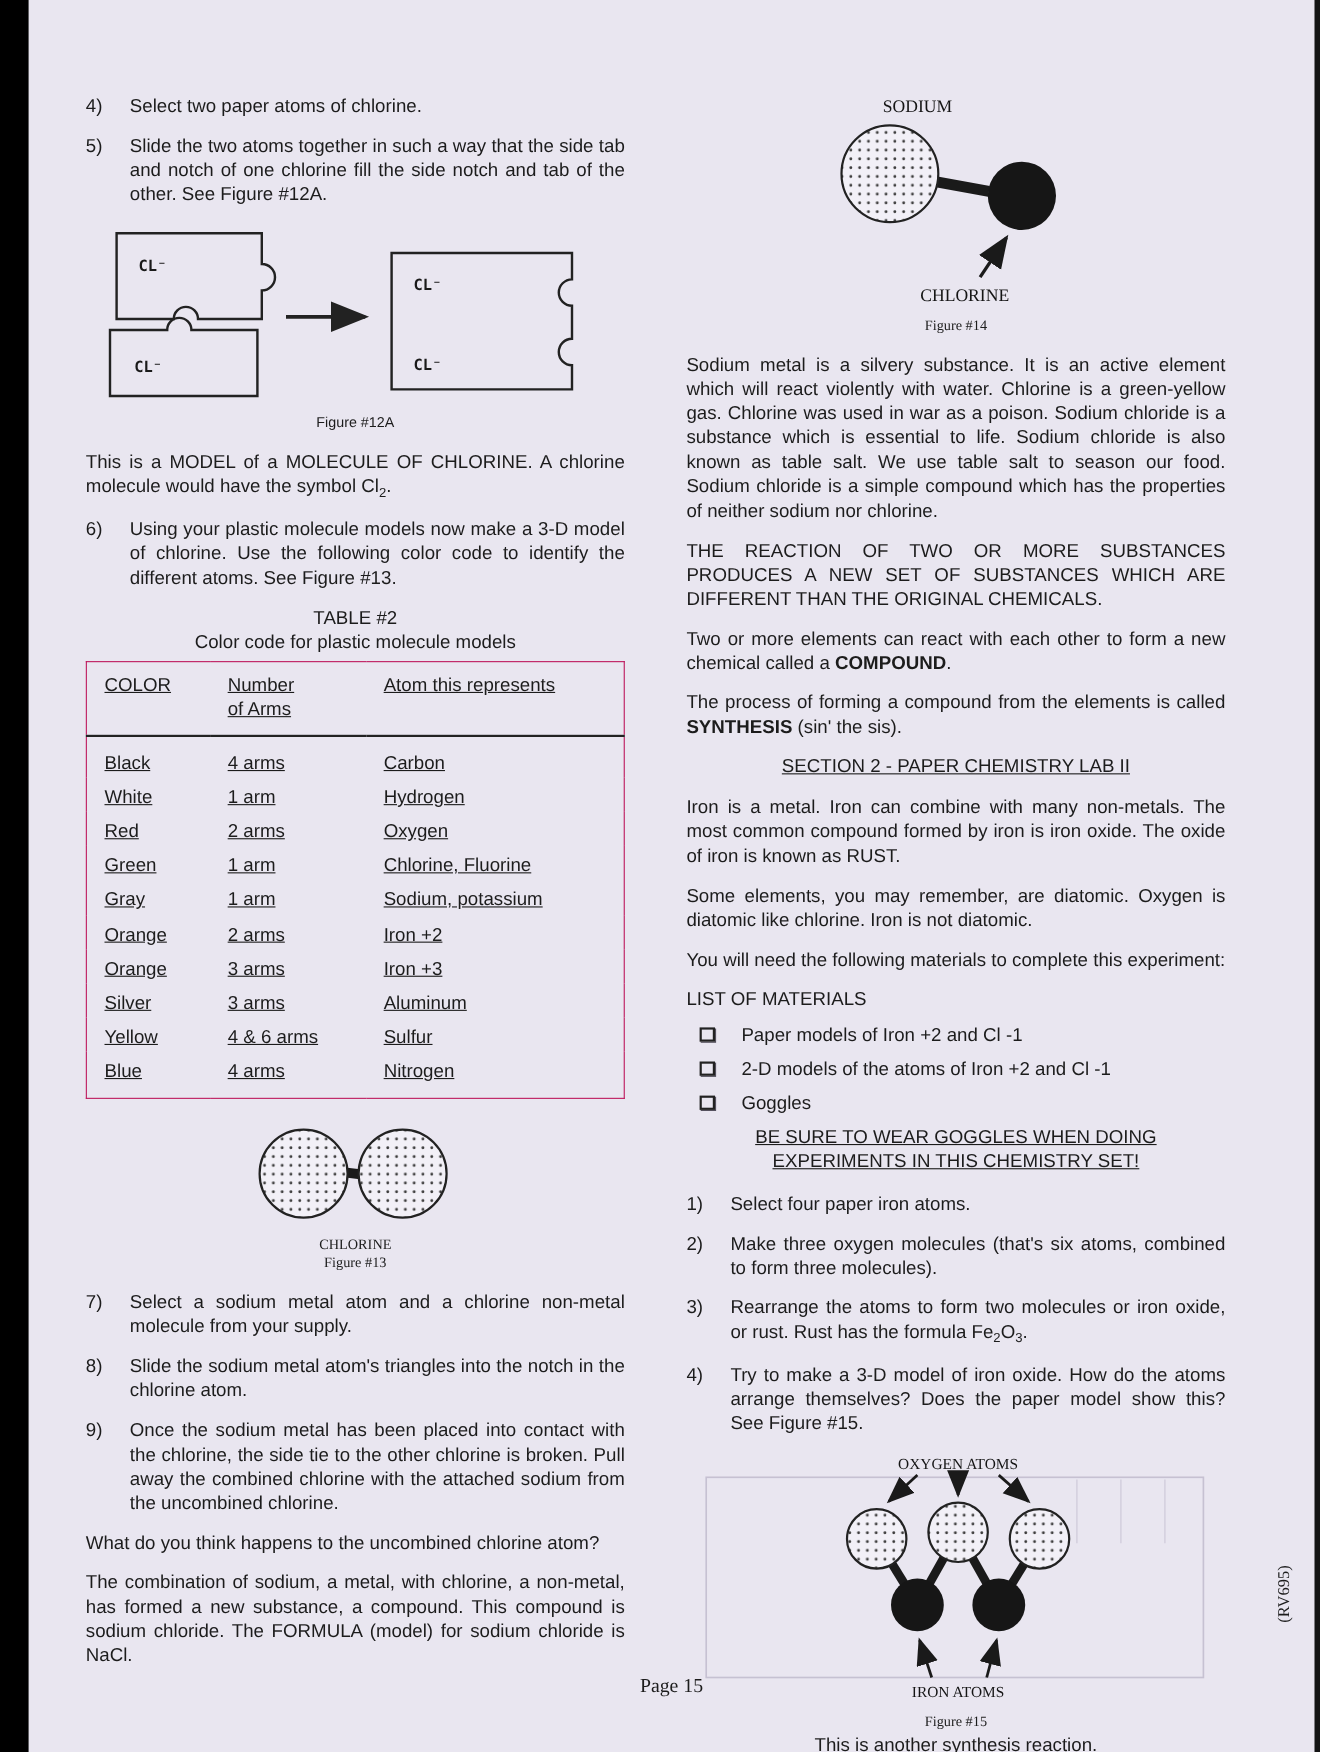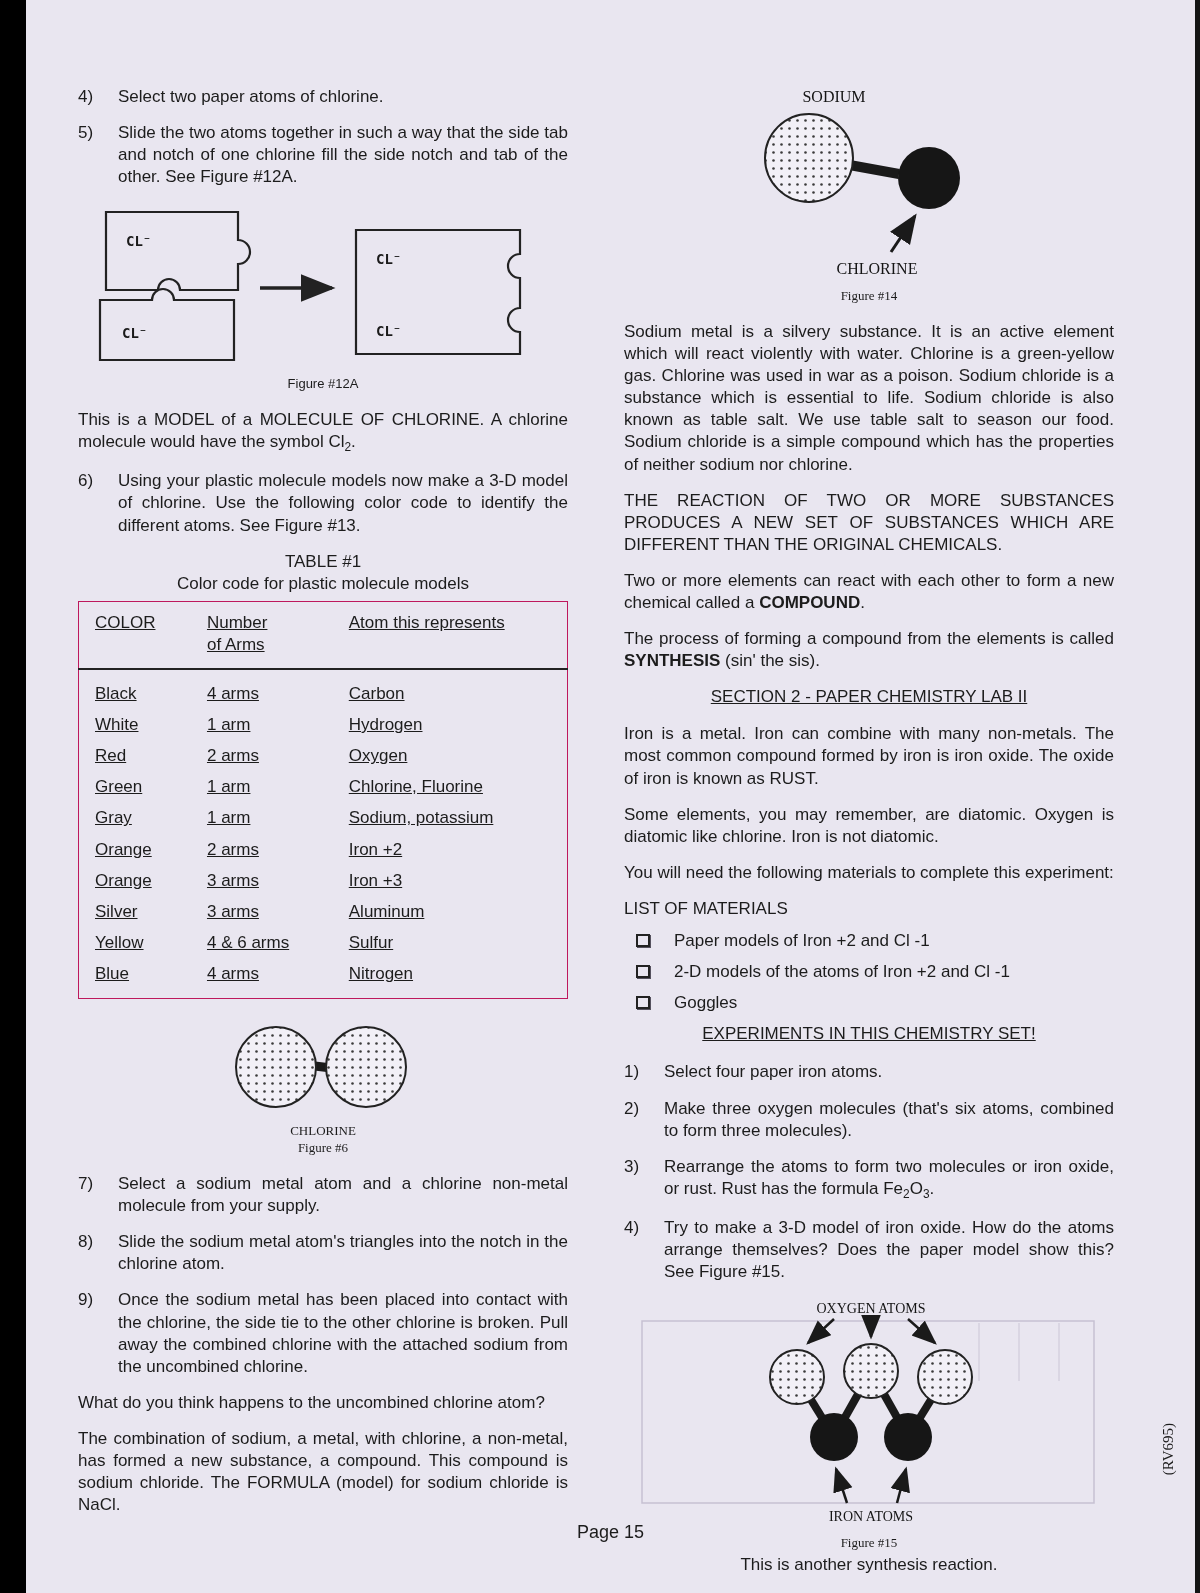--- a/index.html
+++ b/index.html
@@ -31,21 +31,21 @@
   .c1 { width:23%; } .c2 { width:29%; } .c3 { width:48%; }
   .section-heading { text-align:center; text-decoration:underline; margin-bottom:15px; }
   .materials-heading { margin-bottom:10px; }
   .material { display:flex; gap:24px; margin-bottom:9px; padding-left:12px; align-items:flex-start; }
   .checkbox { width:14px; height:13px; border:2px solid #222; margin-top:4px; flex:0 0 auto; box-shadow:1px 1px 0 #55515e; background:#e9e6f0; }
   .warning { text-align:center; margin:4px 0 16px; }
   .warning div { text-decoration:underline; }
   .svg-serif { font-family:"Liberation Serif", serif; font-size:16px; fill:#151515; }
   .svg-serif-sm { font-family:"Liberation Serif", serif; font-size:14px; fill:#151515; }
   .svg-cl { font-family:"DejaVu Sans Mono", monospace; font-weight:bold; font-size:14px; fill:#1a1a1a; }
-  .page-number { position:absolute; bottom:50px; left:0; width:100%; text-align:center; font-family:Liberation Sans, sans-serif; font-size:18px; }
+  .page-number { position:absolute; bottom:50px; left:0; width:100%; text-align:center; font-family:Liberation Serif, serif; font-size:18px; }
   .rv-code { position:absolute; right:18px; bottom:118px; font-family:"Liberation Serif", serif; font-size:15px; writing-mode:vertical-rl; transform:rotate(180deg); }
 </style>
 </head>
 <body>
 
 <div class="spine"></div>
 <div class="edge-right"></div>
 
 <div class="page">
   <div class="columns">
@@ -82,21 +82,21 @@
       </div>
 
       <p class="para"><span>This is a MODEL of a MOLECULE OF CHLORINE.  A chlorine molecule would have the symbol Cl</span><sub>2</sub><span>.</span></p>
 
       <div class="step">
         <span class="num">6)</span>
         <span class="txt">Using your plastic molecule models now make a 3-D model of chlorine.  Use the following color code to identify the different atoms.  See Figure #13.</span>
       </div>
 
       <div class="table-block">
-        <div class="table-title">TABLE #1</div>
+        <div class="table-title">TABLE #2</div>
         <div class="table-sub">Color code for plastic molecule models</div>
         <table class="color-table">
           <thead>
             <tr>
               <th class="c1">COLOR</th>
               <th class="c2"><span>Number</span><br><span>of Arms</span></th>
               <th class="c3">Atom this represents</th>
             </tr>
           </thead>
           <tbody>
@@ -160,21 +160,21 @@
             <pattern id="dots13" patternUnits="userSpaceOnUse" width="8" height="8">
               <rect width="8" height="8" fill="#f2f0f7"></rect>
               <circle cx="2.5" cy="2.5" r="1.3" fill="#3b3b3b"></circle>
             </pattern>
           </defs>
           <line x1="100" y1="47" x2="150" y2="53" stroke="#1a1a1a" stroke-width="9"></line>
           <circle cx="78" cy="50" r="40" fill="url(#dots13)" stroke="#222" stroke-width="2"></circle>
           <circle cx="168" cy="50" r="40" fill="url(#dots13)" stroke="#222" stroke-width="2"></circle>
         </svg>
         <div class="fig-caption">CHLORINE</div>
-        <div class="fig-caption">Figure #6</div>
+        <div class="fig-caption">Figure #13</div>
       </div>
 
       <div class="step">
         <span class="num">7)</span>
         <span class="txt">Select a sodium metal atom and a chlorine non-metal molecule from your supply.</span>
       </div>
 
       <div class="step">
         <span class="num">8)</span>
         <span class="txt">Slide the sodium metal atom's triangles into the notch in the chlorine atom.</span>
@@ -240,20 +240,21 @@
       <div class="material">
         <span class="checkbox"></span>
         <span>2-D models of the atoms of Iron +2 and Cl -1</span>
       </div>
       <div class="material">
         <span class="checkbox"></span>
         <span>Goggles</span>
       </div>
 
       <div class="warning">
+        <div>BE SURE TO WEAR GOGGLES WHEN DOING</div>
         <div>EXPERIMENTS IN THIS CHEMISTRY SET!</div>
       </div>
 
       <div class="step">
         <span class="num">1)</span>
         <span class="txt">Select four paper iron atoms.</span>
       </div>
 
       <div class="step">
         <span class="num">2)</span>

